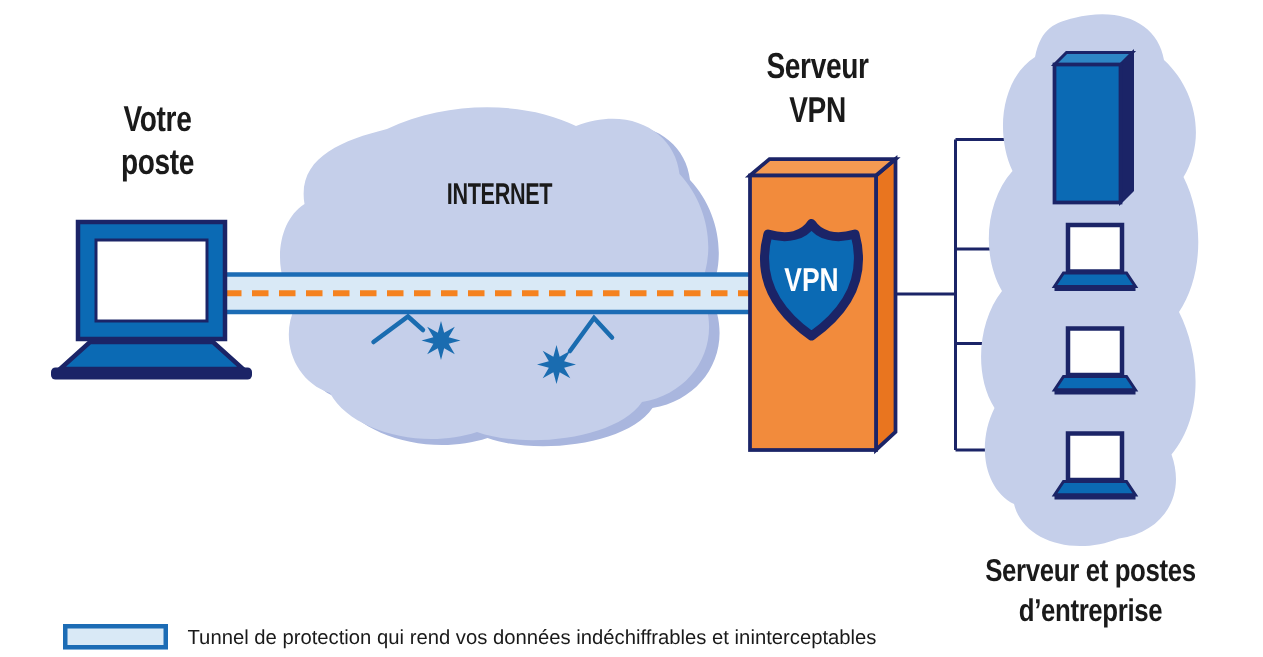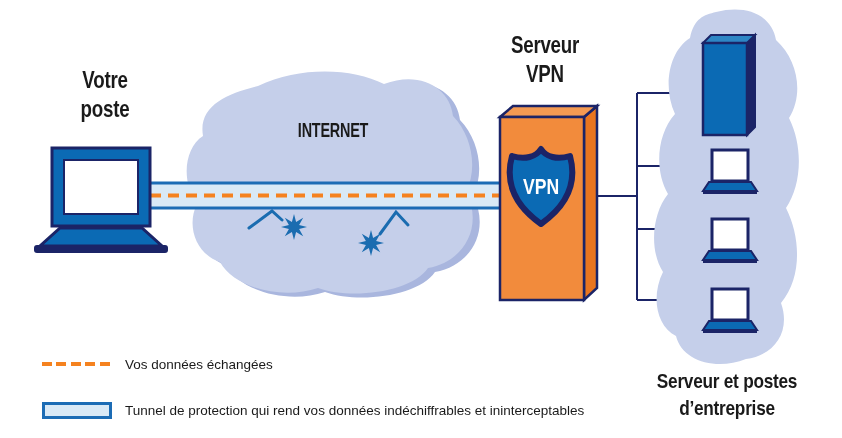--- a/index.html
+++ b/index.html
@@ -122,22 +122,18 @@
   <div class="heading" style="left:263px;top:118px;width:140px;font-size:20px;transform:scaleX(.72);">INTERNET</div>
 
   <div class="heading" style="left:475px;top:31px;width:140px;font-size:24px;transform:scaleX(.78);">Serveur
 VPN</div>
 
   <div class="heading on-shield" style="left:501px;top:174px;width:80px;font-size:22px;transform:scaleX(.8);">VPN</div>
 
   <div class="heading" style="left:612px;top:367px;width:230px;font-size:21px;line-height:1.3;transform:scaleX(.82);">Serveur et postes
 d’entreprise</div>
 
-  <div class="legend-row" style="top:354px;">
-    <span class="swatch-dash"></span>
-    <span class="legend-label">Vos données échangées</span>
-  </div>
-  <div class="legend-row" style="top:400px;">
+  <div class="legend-row" style="top:414px;">
     <span class="swatch-tunnel"></span>
     <span class="legend-label">Tunnel de protection qui rend vos données indéchiffrables et ininterceptables</span>
   </div>
 
 </div>
 
 </body></html>

